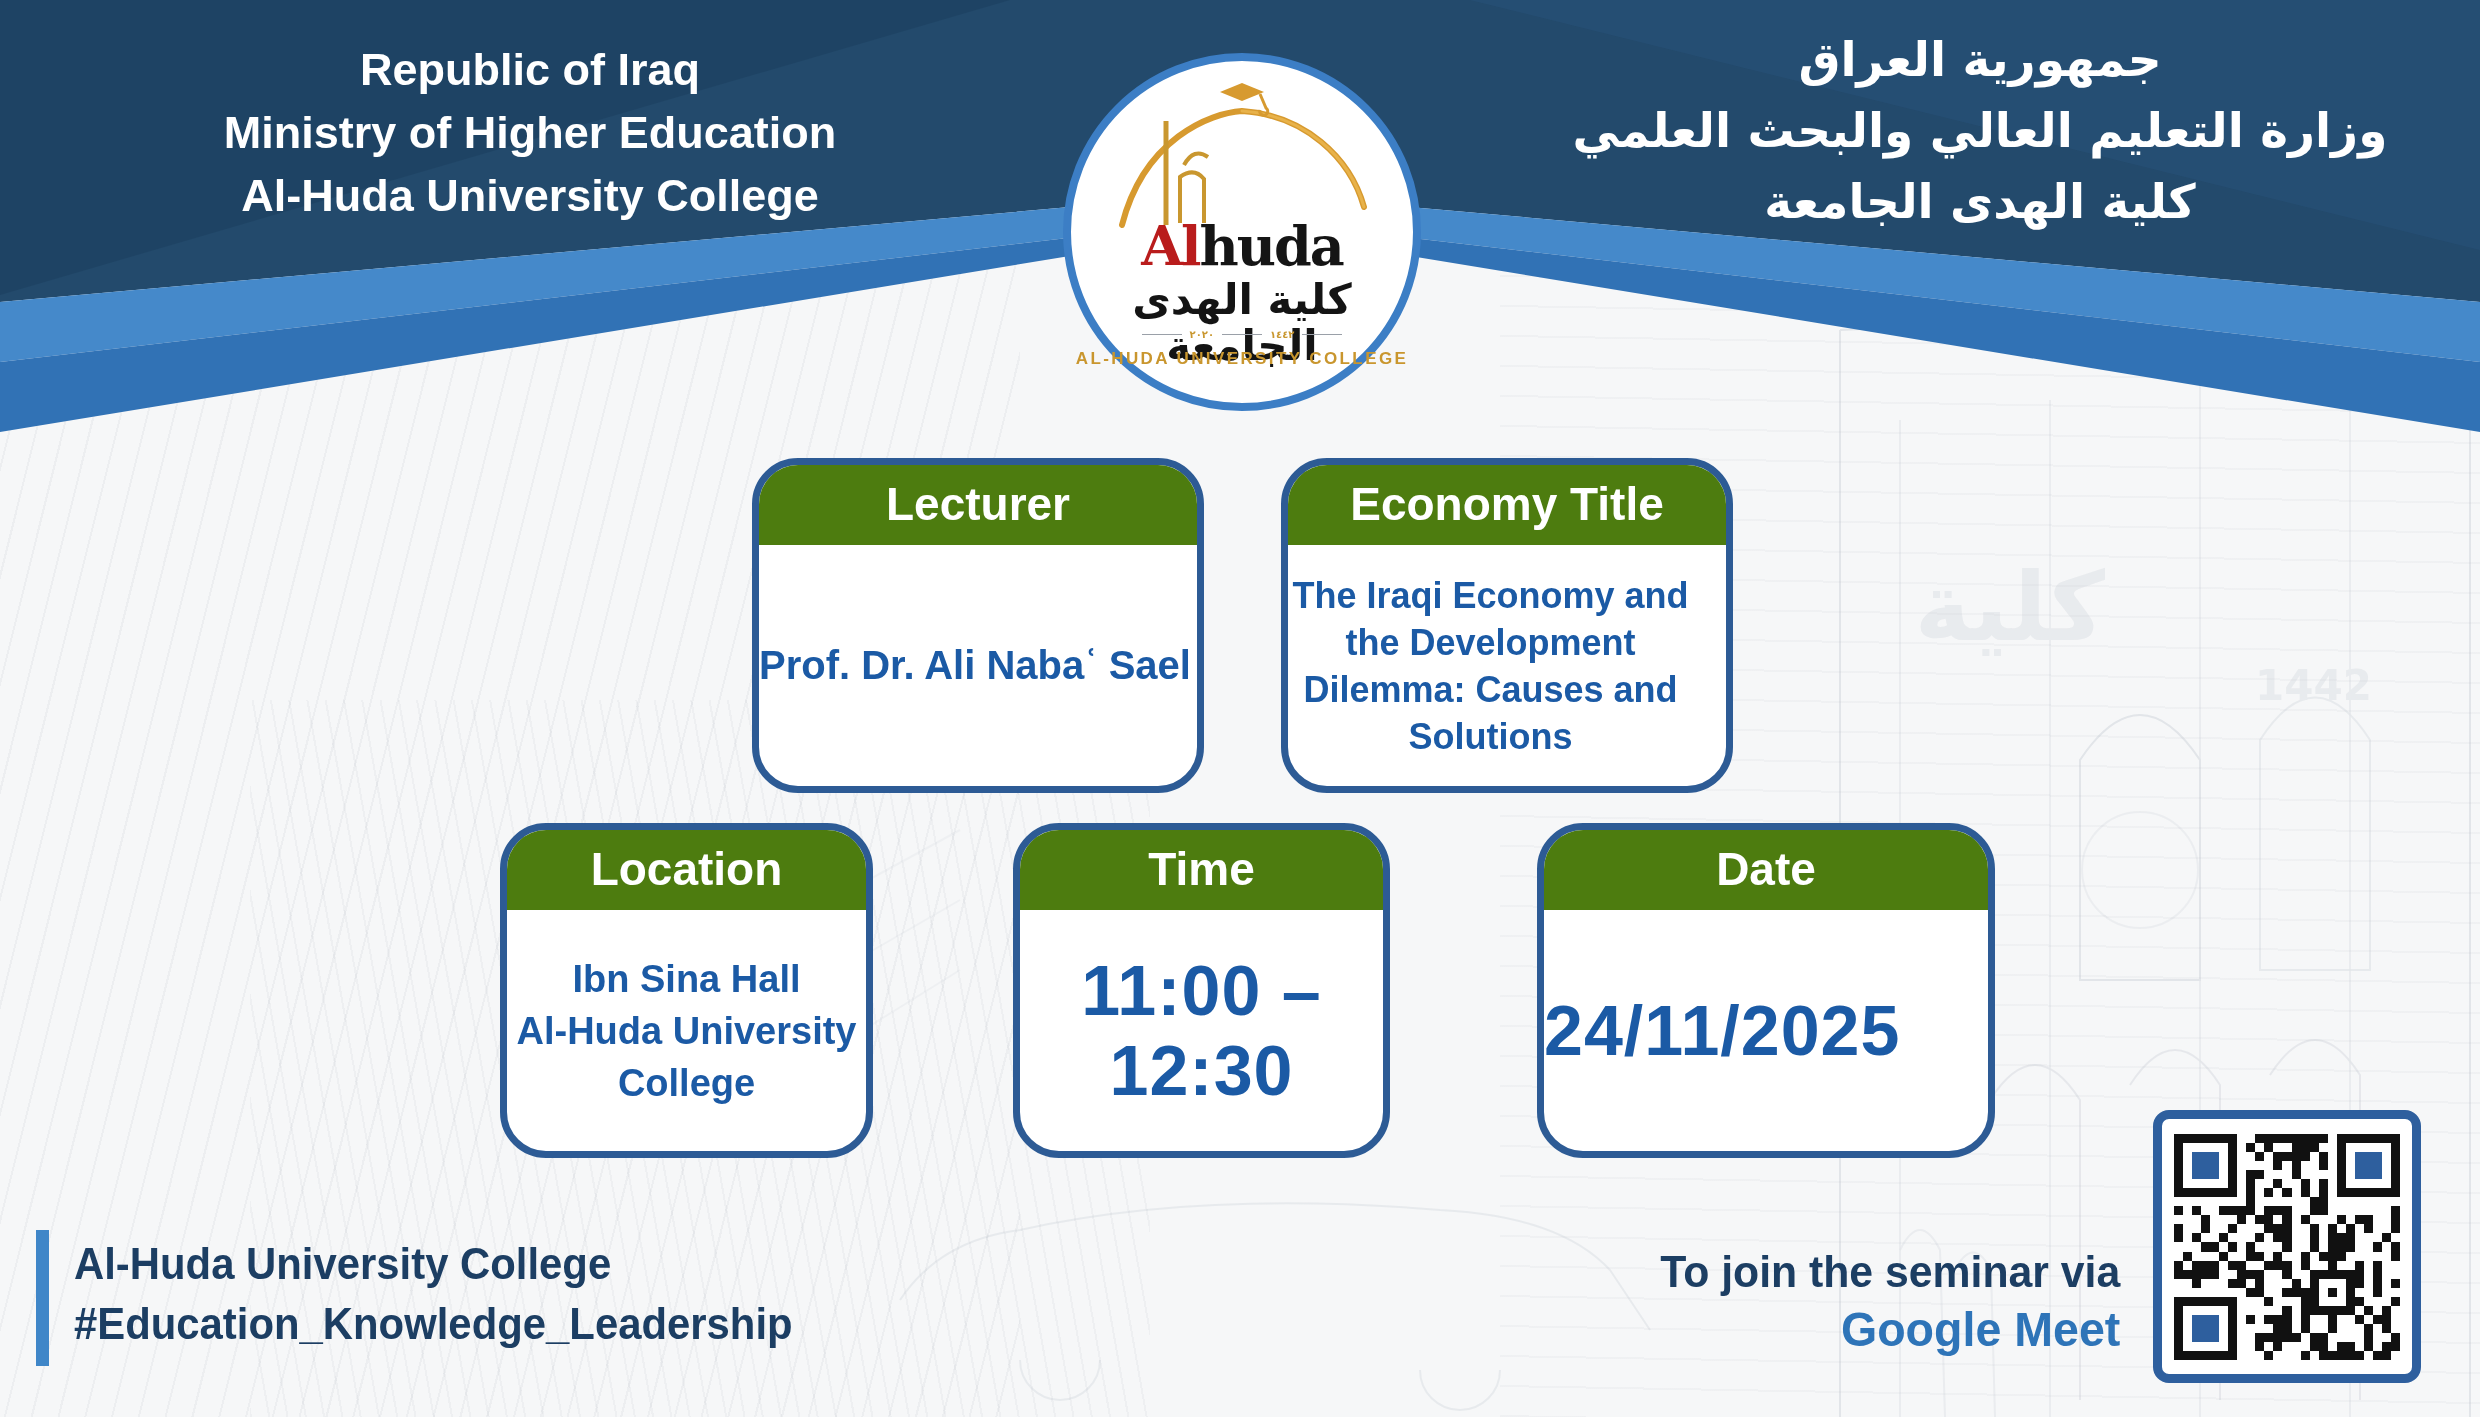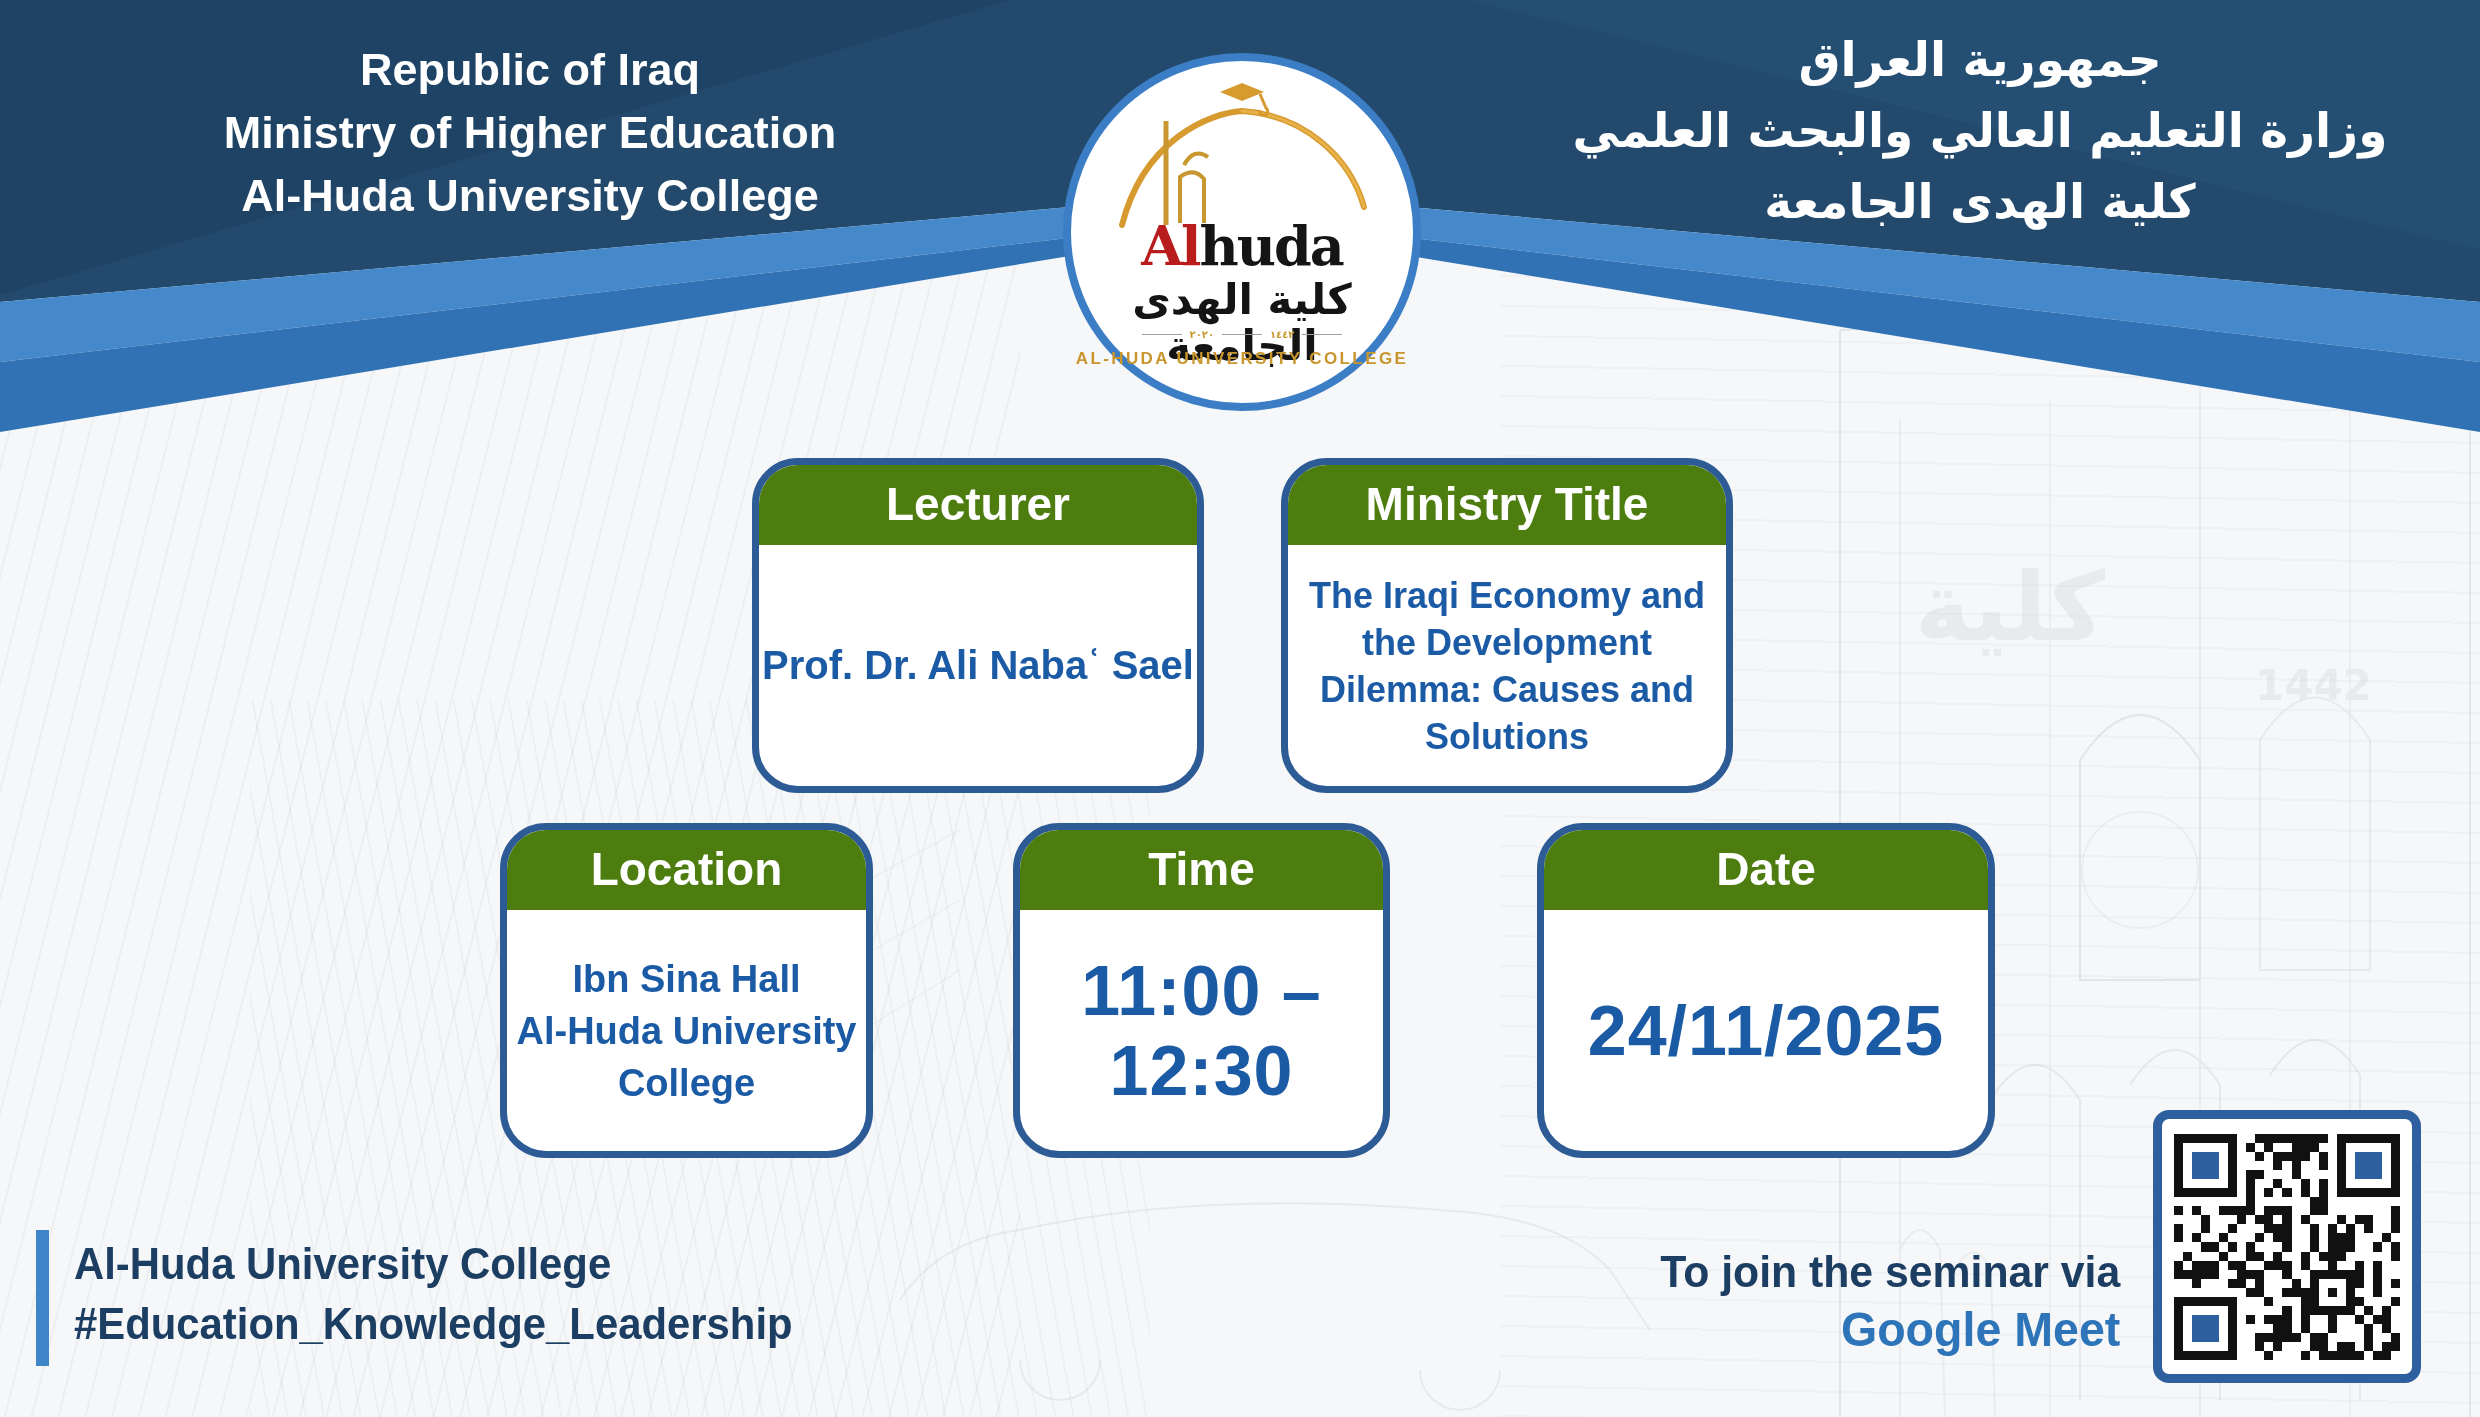--- a/index.html
+++ b/index.html
@@ -38,21 +38,21 @@
     gap:8px;color:#c9972f;font-size:10px;font-weight:bold;font-family:"DejaVu Sans",sans-serif;}
   .logo-years .rule{display:inline-block;width:40px;height:1px;background:#9aa0a8;}
   .logo-college{position:absolute;left:0;top:288px;width:100%;text-align:center;color:#c9962e;
     font-size:17px;font-weight:bold;letter-spacing:2.4px;}
 
   
   .card{position:absolute;background:#fff;border:7px solid #2d5b95;border-radius:46px;
     box-sizing:border-box;overflow:hidden;display:flex;flex-direction:column;z-index:5;}
   .card-header{background:#4d7c0f;height:82px;flex:0 0 auto;display:flex;align-items:center;
     justify-content:center;color:#fff;font-size:46px;font-weight:bold;margin:-2px -2px 0 -2px;}
-  .card-body{flex:1;display:flex;align-items:center;justify-content:center;text-align:center;
+  .card-body{flex:1;display:flex;align-items:center;justify-content:flex-start;text-align:center;
     color:#1b5aa5;font-weight:bold;}
   .card-lecturer{left:752px;top:458px;width:452px;height:335px;}
   .card-seminar{left:1281px;top:458px;width:452px;height:335px;}
   .card-location{left:500px;top:823px;width:373px;height:335px;}
   .card-time{left:1013px;top:823px;width:377px;height:335px;}
   .card-date{left:1537px;top:823px;width:458px;height:335px;}
   .v-lecturer{font-size:40px;white-space:nowrap;}
   .v-seminar{width:405px;font-size:36px;line-height:47px;}
   .v-location{width:370px;font-size:38px;line-height:52px;}
   .v-time,.v-date{font-size:70px;letter-spacing:1px;}
@@ -140,21 +140,21 @@
     <div class="card-header">
       <span>Lecturer</span>
     </div>
     <div class="card-body">
       <div class="v-lecturer">Prof. Dr. Ali Nabaʿ Sael</div>
     </div>
   </div>
 
   <div class="card card-seminar">
     <div class="card-header">
-      <span>Ministry Title</span>
+      <span>Economy Title</span>
     </div>
     <div class="card-body">
       <div class="v-seminar">The Iraqi Economy and the Development Dilemma: Causes and Solutions</div>
     </div>
   </div>
 
   <div class="card card-location">
     <div class="card-header">
       <span>Location</span>
     </div>

